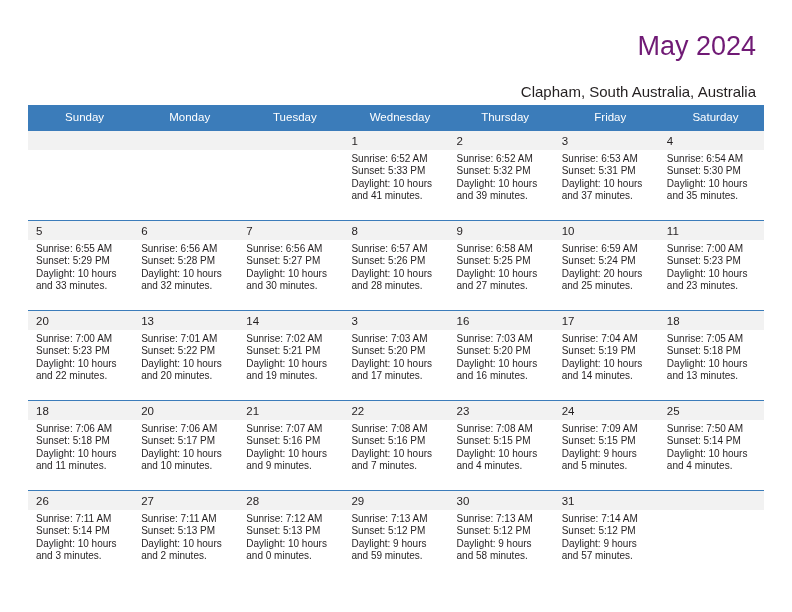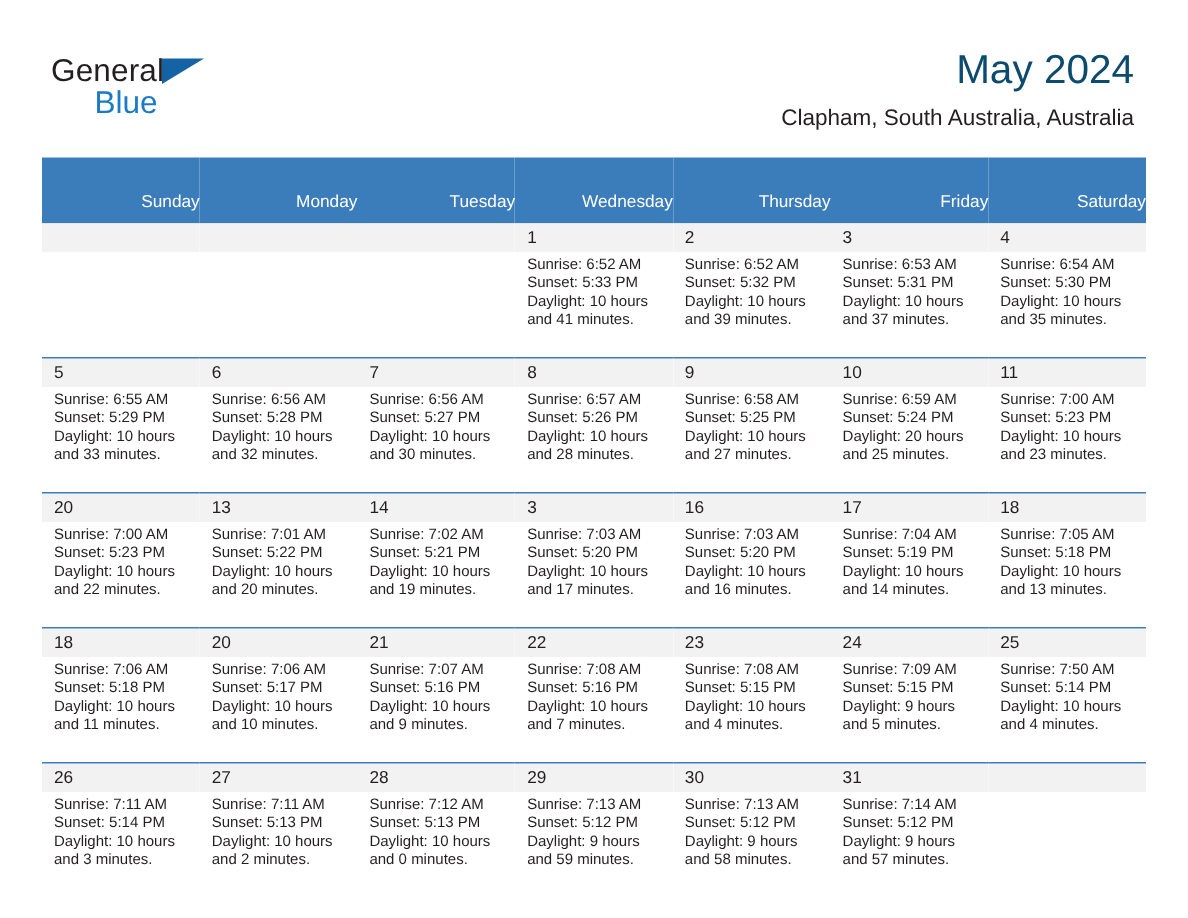--- a/index.html
+++ b/index.html
@@ -66,49 +66,49 @@
   }
 
   .title-block {
     position: absolute;
     right: 0;
     top: 0;
     text-align: right;
   }
   .cal-title {
     font-size: 27px;
-    color: #0c4a6e;
+    color: #701a75;
     line-height: 32px;
     white-space: nowrap;
   }
   .cal-sub {
     font-size: 15px;
     color: #231f20;
     line-height: 22px;
-    margin-top: 6px;
+    margin-top: 19px;
     white-space: nowrap;
   }
 
   
   .cal {
     position: absolute;
     left: 28px;
     top: 105px;
     width: 736px;
     border-collapse: collapse;
     table-layout: fixed;
   }
 
   .cal th {
     background: #3b7cba;
     color: #ffffff;
     font-size: 11.5px;
     font-weight: normal;
-    text-align: right;
-    padding: 20px 0 5px 8px;
+    text-align: center;
+    padding: 2px 0 5px 8px;
     height: 19px;
     border: none;
   }
 
   .week-row td {
     vertical-align: top;
     padding: 0;
     border: none;
     border-top: 1px solid #3b7cba;
     height: 89px;
@@ -144,25 +144,20 @@
   .info div { white-space: nowrap; }
   .info .dl { white-space: normal; }
 </style>
 </head>
 <body>
 
 <div class="page">
 
   <div class="top">
 
-    <div class="brand">
-      <span class="brand-general">General</span>
-      <span class="brand-tri"></span>
-      <span class="brand-blue">Blue</span>
-    </div>
 
     <div class="title-block">
       <div class="cal-title">May 2024</div>
       <div class="cal-sub">Clapham, South Australia, Australia</div>
     </div>
 
   </div>
 
   <table class="cal">
     <thead>

